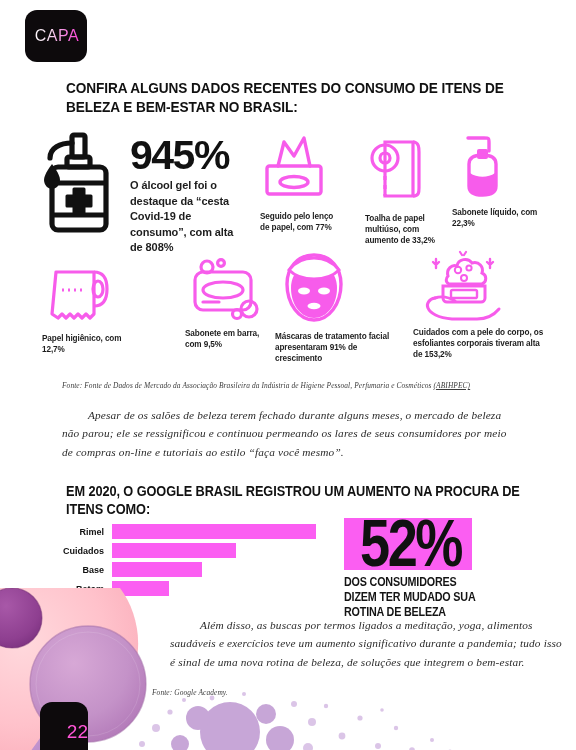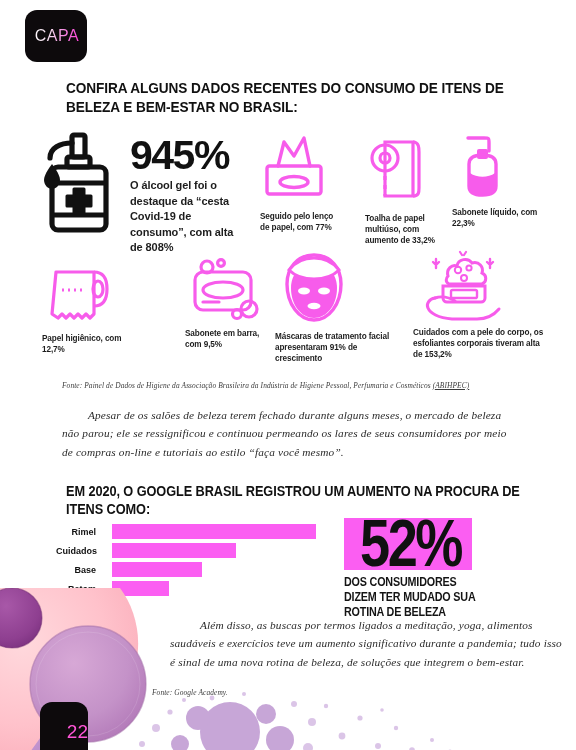--- a/index.html
+++ b/index.html
@@ -136,21 +136,21 @@
   .chart { position: absolute; left: 56px; top: 524px; width: 260px; }
   .chart-row {
     display: flex;
     align-items: center;
     height: 15px;
     margin-bottom: 4px;
   }
   .chart-label {
     width: 56px;
     text-align: right;
-    padding-right: 16px;
+    padding-right: 8px;
     font-size: 9px;
     font-weight: bold;
     color: #111;
     font-family: "Liberation Sans", sans-serif;
   }
   .chart-bar-wrap { flex: 1; height: 15px; position: relative; }
   .chart-bar {
     height: 15px;
     background: #fb5ef2;
     display: block;
@@ -347,21 +347,21 @@
       <path d="M30 36 h42 v12 a4 4 0 0 1 -4 4 H34 a4 4 0 0 1 -4 -4 Z"></path>
       <rect x="38" y="40" width="26" height="8" rx="1.6" stroke-width="2.4"></rect>
 
       <path d="M22 48 c-6 1 -9 6 -7 10 c2 5 10 10 24 11 h25 c10 0 17 -4 22 -10" stroke-linecap="round"></path>
       <path d="M22 48 c6 -2 14 -1 20 3" stroke-linecap="round"></path>
     </svg>
     <div class="stat-caption" style="width:138px; margin-top:6px;">Cuidados com a pele do corpo, os esfoliantes corporais tiveram alta de 153,2%</div>
   </div>
 
   <div class="fonte" style="left:62px; top:381px; width:470px;">
-    <span>Fonte: Painel de Dados de Higiene da Associação Brasileira da Indústria de Higiene Pessoal, Perfumaria e Cosméticos </span><u>(ABIHPEC)</u>
+    <span>Fonte: Fonte de Dados de Mercado da Associação Brasileira da Indústria de Higiene Pessoal, Perfumaria e Cosméticos </span><u>(ABIHPEC)</u>
   </div>
 
   <div class="script-para" style="left:62px; top:406px; width:452px; text-indent:26px;">Apesar de os salões de beleza terem fechado durante alguns meses, o mercado de beleza não parou; ele se ressignificou e continuou permeando os lares de seus consumidores por meio de compras on-line e tutoriais ao estilo “faça você mesmo”.</div>
 
   <div class="heading" id="chart-heading">EM 2020, O GOOGLE BRASIL REGISTROU UM AUMENTO NA PROCURA DE ITENS COMO:</div>
 
   <div class="chart">
     <div class="chart-row">
       <div class="chart-label">Rimel</div>
       <div class="chart-bar-wrap">

